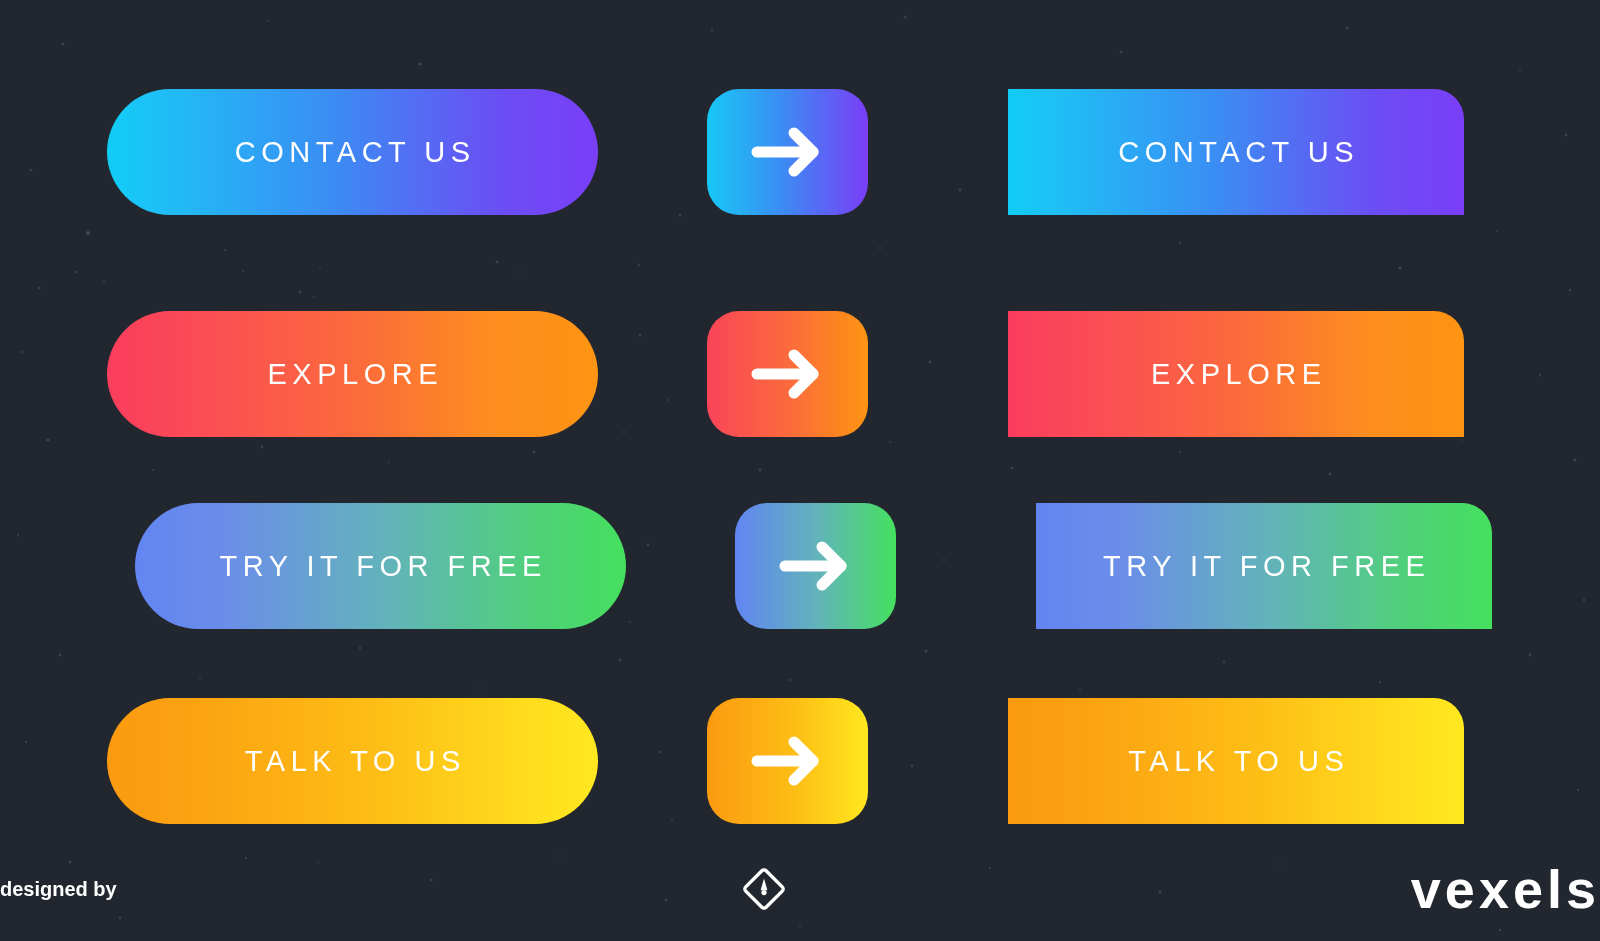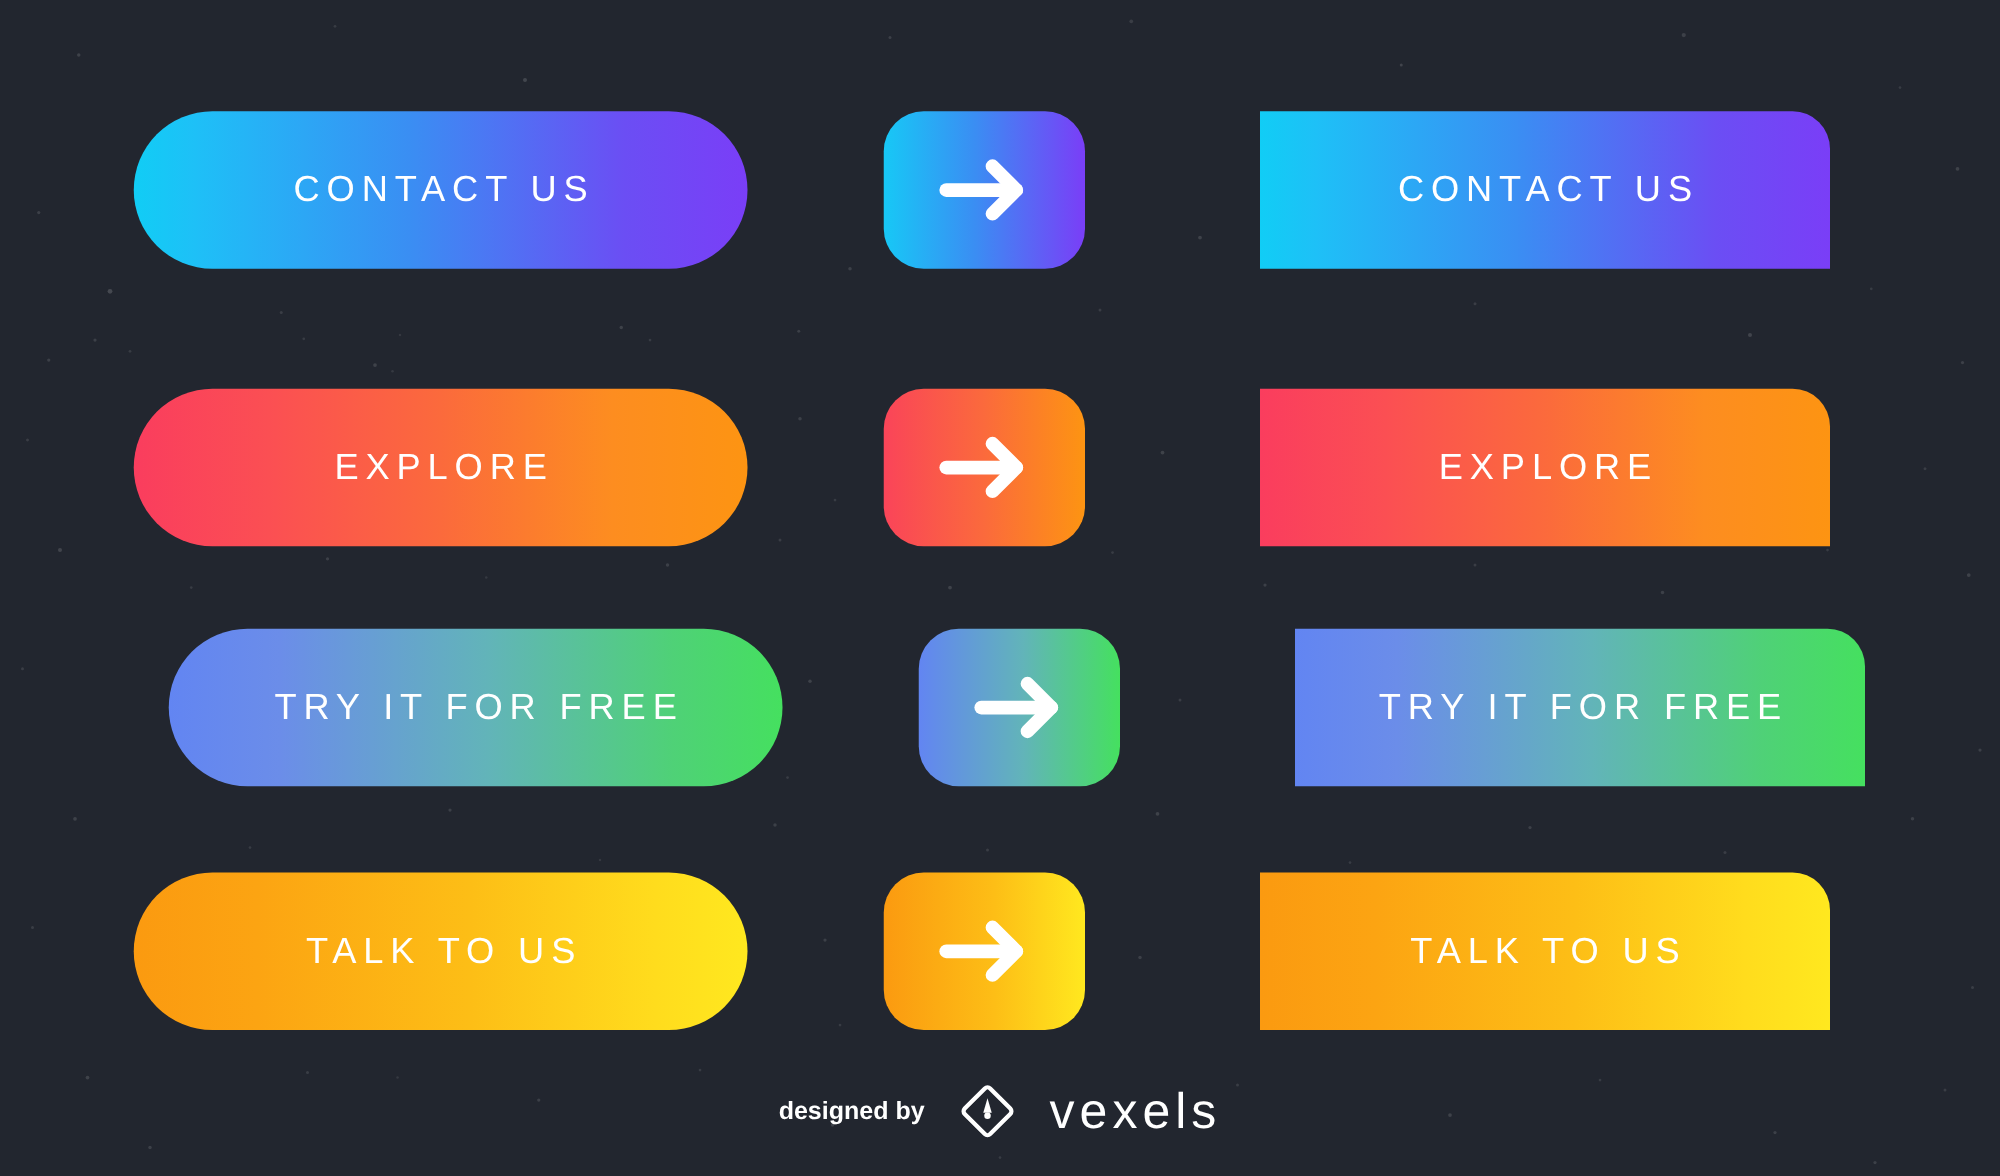--- a/index.html
+++ b/index.html
@@ -106,37 +106,37 @@
 
   
   .credit {
     position: absolute;
     left: 0;
     top: 859px;
     width: 1600px;
     height: 60px;
     display: flex;
     align-items: center;
-    justify-content: center;
+    justify-content: space-between;
     gap: 26px;
     z-index: 2;
   }
   .credit-text {
     color: #ffffff;
     font-size: 20px;
     font-weight: 700;
     letter-spacing: 0px;
     font-family: "Liberation Sans", sans-serif;
   }
   .credit-mark { display: block; }
   .credit-word {
     color: #ffffff;
-    font-size: 40px;
+    font-size: 54px;
     letter-spacing: 4px;
-    font-weight: 400;
+    font-weight: 700;
     line-height: 1;
     font-family: "Liberation Sans", sans-serif;
   }
 </style>
 </head>
 <body style="background: rgb(34, 38, 47);">
 
 <svg id="starfield" width="1600" height="941" viewBox="0 0 1600 941" aria-hidden="true">
   <g fill="#ffffff">
     <circle cx="63" cy="44" r="1.4" opacity=".13"></circle>

